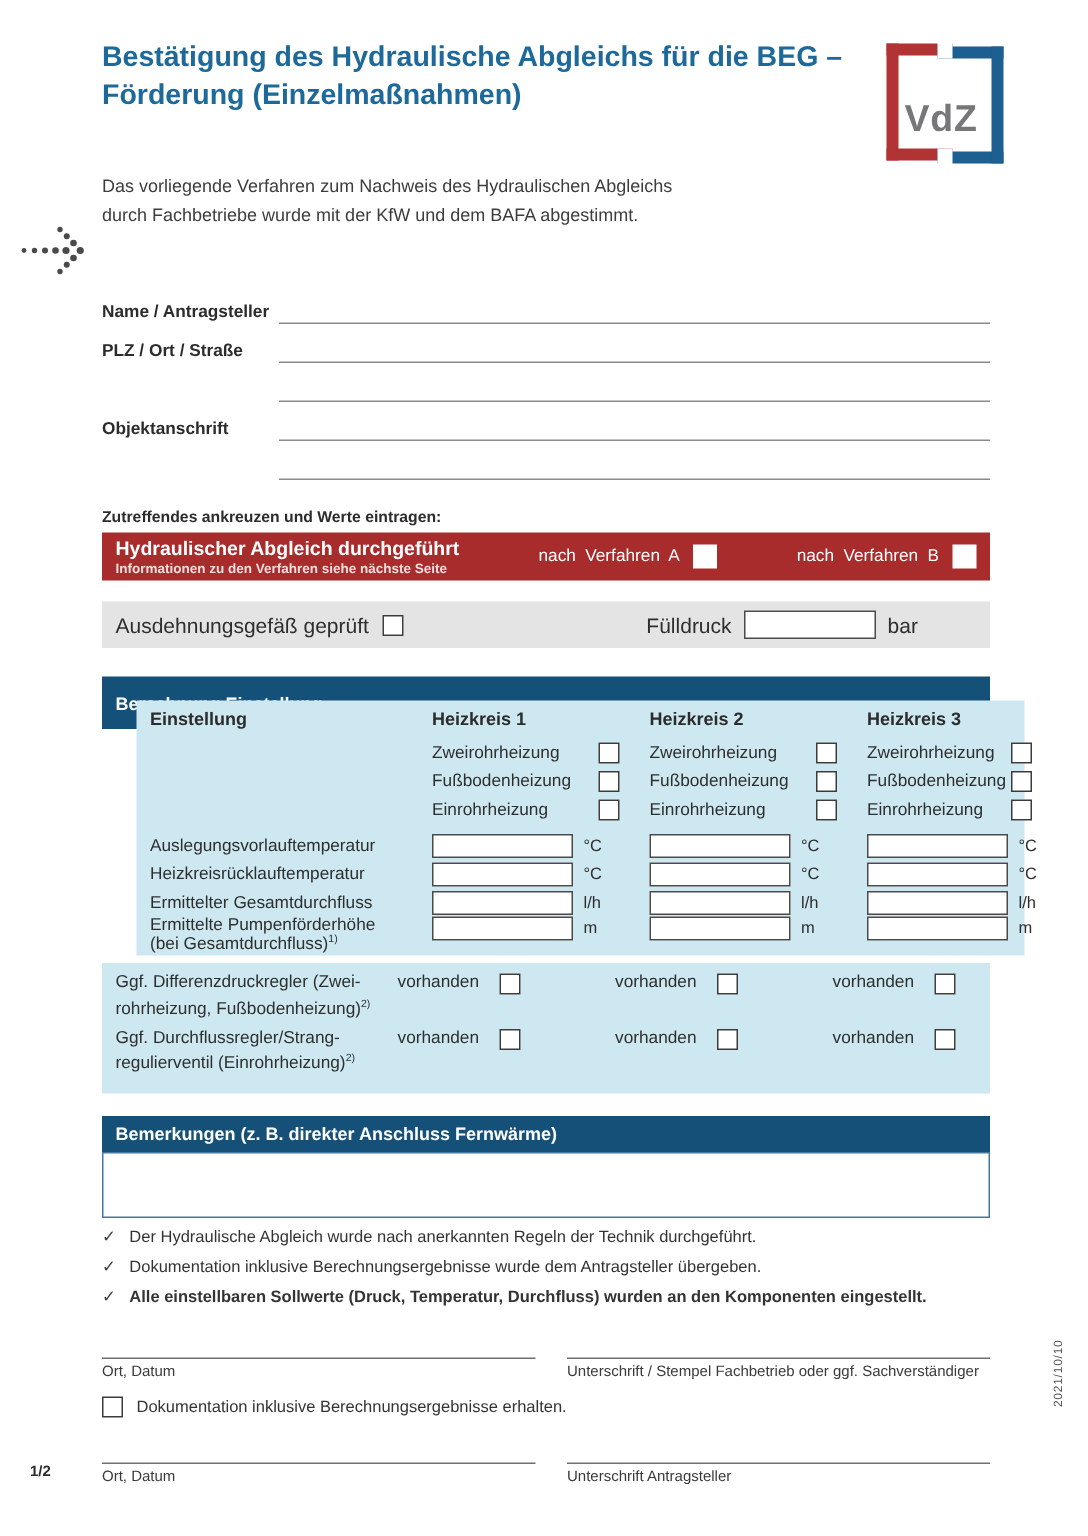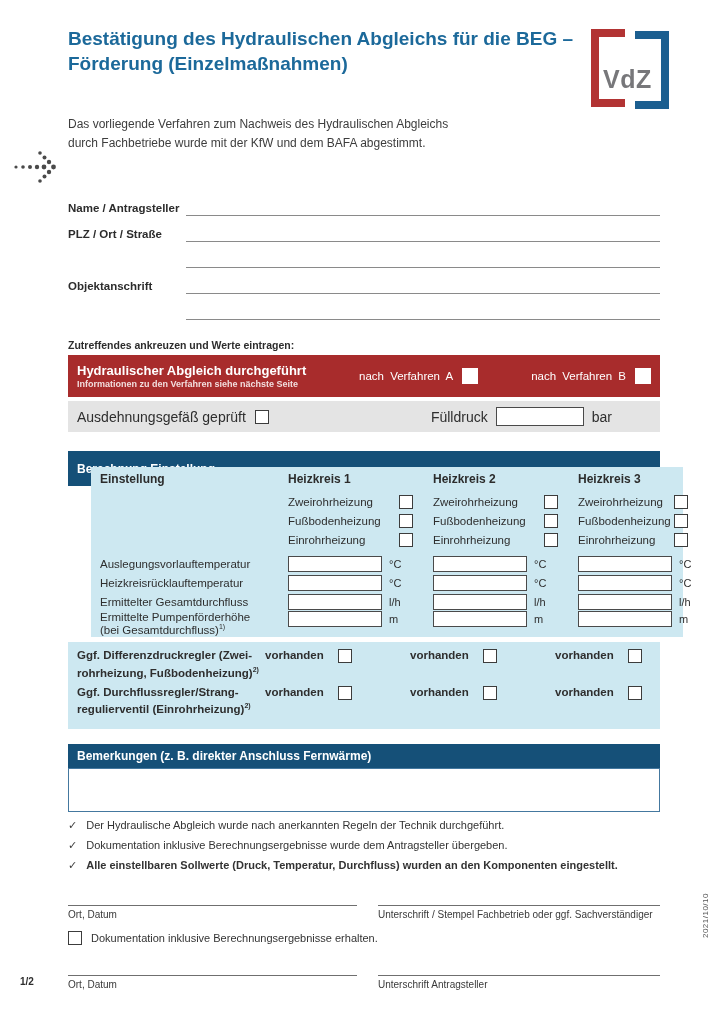--- a/index.html
+++ b/index.html
@@ -25,21 +25,21 @@
   .arrow-wrap { position:absolute; left:13px; top:148px; }
   .handout { position:absolute; left:68px; top:166px; font-size:10.5px; font-weight:bold; color:#2c2c2c; }
   
   .fields { position:absolute; left:68px; top:190px; width:592px; }
   .frow { display:flex; align-items:flex-end; height:26px; }
   .frow .flabel { width:118px; font-size:11.5px; font-weight:bold; color:#2c2c2c; padding-bottom:2px; }
   .frow .fline { flex:1; border-bottom:1px solid #8a8a8a; height:100%; }
   
   .instruction { position:absolute; left:68px; top:339px; font-size:10.5px; font-weight:bold; color:#2c2c2c; }
   
-  .redbar { position:absolute; left:68px; top:355px; width:592px; height:42px;
+  .redbar { position:absolute; left:68px; top:355px; width:592px; height:32px;
     background:#a82c2c; color:#fff; display:flex; align-items:center; padding:0 9px; }
   .redbar .rb-left { width:282px; }
   .redbar .rb-title { font-size:13px; font-weight:bold; line-height:15px; }
   .redbar .rb-sub { font-size:9px; font-weight:bold; line-height:12px; color:#f2dede; }
   .rb-opt { display:flex; align-items:center; gap:9px; font-size:11.5px; word-spacing:3px; }
   .rb-opt.b { margin-left:auto; }
   .cb-white { width:16px; height:16px; background:#fff; display:inline-block; flex:none; }
   
   .graybar { position:absolute; left:68px; top:401px; width:592px; height:31px;
     background:#e4e4e4; display:flex; align-items:center; padding:0 9px; font-size:14px; color:#2e2e2e; }
@@ -48,21 +48,21 @@
   .graybar .fd-label { margin-left:143px;padding-left:19px; }
   .fd-box { width:88px; height:19px; background:#fff; border:1px solid #4a4a4a; margin:0 8px; }
   
   .navybar { position:absolute; left:68px; width:592px; background:#155078; color:#fff;
     font-size:12px; font-weight:bold; display:flex; align-items:center; padding:0 9px; }
   .calchdr { top:425px; height:35px;margin-top:26px; }
   .remhdr { top:744px; height:24px; }
   
   .block { position:absolute; left:68px; width:592px; background:#cde8f1; }
   .block1 { top:467px; padding:5px 0 7px 0;margin-left:23px; }
-  .block2 { top:642px; padding:7px 0 6px 0;font-weight:bold; }
+  .block2 { top:642px; padding:7px 0 6px 0; }
   .trow { display:grid; grid-template-columns:188px 145px 145px 114px; align-items:center; padding-left:9px; }
   .trow .c0 { font-size:11.5px; color:#2e2e2e; }
   .thead { height:20px; align-items:start; }
   .thead .c0, .thead .ch { font-size:12px; font-weight:bold; color:#2c2c2c; }
   .typerow { height:19px; }
   .tcell { display:flex; align-items:center; justify-content:space-between; padding-right:20px; font-size:11.5px; color:#2e2e2e; }
   .trow .tcell:last-child { padding-right:4px; }
   .spacer { height:5px; }
   .valrow { height:19px; }
   .vcell { display:flex; align-items:center; gap:7px; font-size:11px; color:#2e2e2e; }
@@ -95,21 +95,21 @@
   .pagenum { position:absolute; left:20px; top:976px; font-size:10px; font-weight:bold; color:#2e2e2e; }
   .version { position:absolute; right:15px; top:893px; font-size:8px; color:#555;
     writing-mode:vertical-rl; transform:rotate(180deg); letter-spacing:0.5px; }
 </style>
 </head>
 <body>
 
 <div class="page">
 
   <div class="title">
-    <div>Bestätigung des Hydraulischen Abgleichs für die BEG –</div>
+    <div>Bestätigung des Hydraulische Abgleichs für die BEG –</div>
     <div>Förderung (Einzelmaßnahmen)</div>
   </div>
 
   <div class="logo">
     <div class="br-red"></div>
     <div class="br-blue"></div>
     <div class="gap t"></div>
     <div class="gap b"></div>
     <div class="vdz-text">VdZ</div>
   </div>

